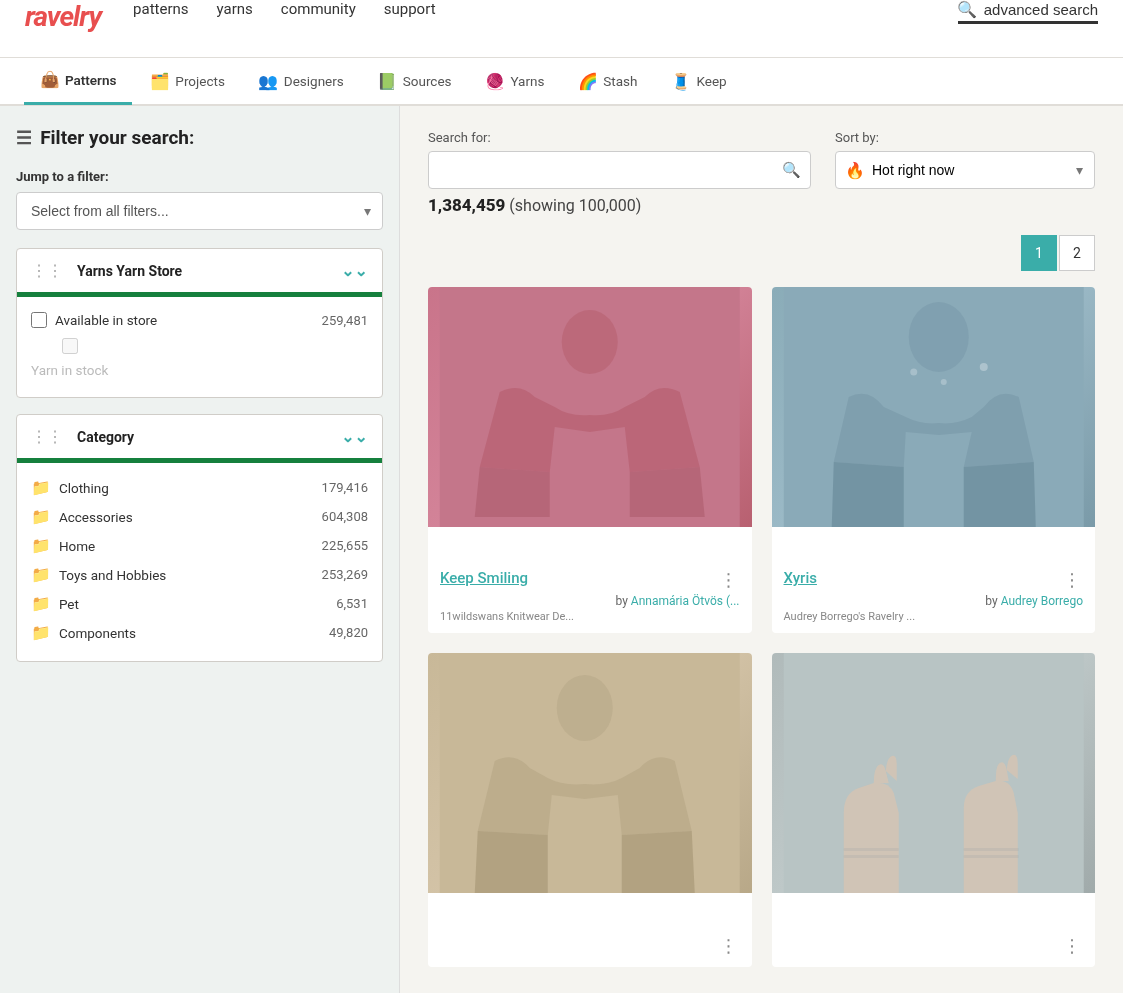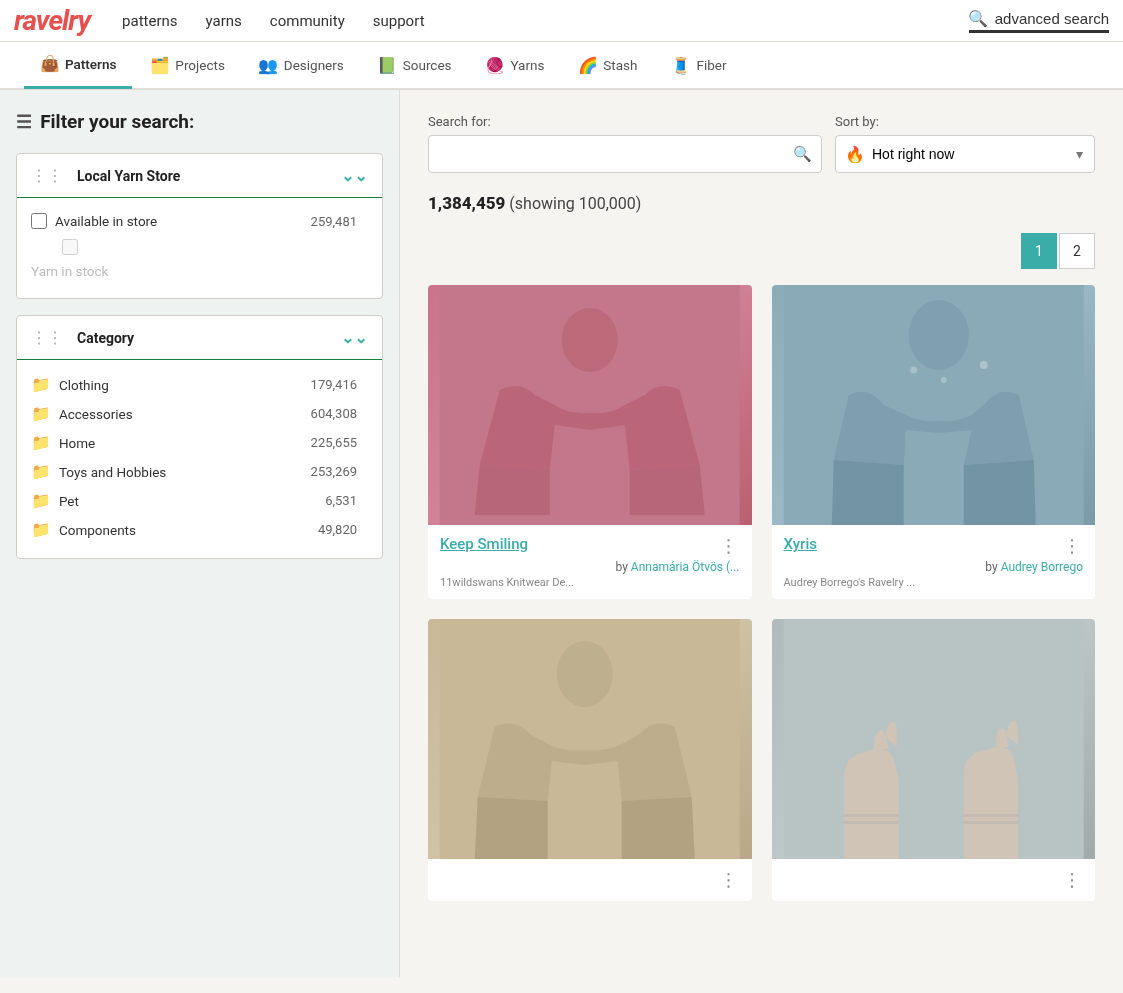--- a/index.html
+++ b/index.html
@@ -1,19 +1,19 @@
 <!DOCTYPE html>
 <html><head>
   <meta charset="utf-8">
   <style>
     * { box-sizing: border-box; margin: 0; padding: 0; }
     body { font-family: -apple-system, BlinkMacSystemFont, 'Segoe UI', Roboto, sans-serif; background: #f5f4f0; color: #333; font-size: 14px; }
 
     
-    .top-nav { background: #fff; padding: 0 14px; display: flex; align-items: center; height: 42px; border-bottom: 1px solid #e0ddd8; }
+    .top-nav { background: #fff; padding: 0 25px; display: flex; align-items: flex-start; height: 58px; border-bottom: 1px solid #e0ddd8; }
     .logo { color: #e84f4f; font-size: 28px; font-weight: 700; font-style: italic; margin-right: 32px; letter-spacing: -1px; }
     .nav-links { display: flex; gap: 28px; flex: 1; }
     .nav-links a { text-decoration: none; color: #333; font-size: 15px; }
     .advanced-search-btn { display: flex; align-items: center; gap: 6px; background: none; border: none; cursor: pointer; font-size: 15px; color: #333; border-bottom: 3px solid #333; padding-bottom: 2px; }
     .search-icon-top { font-size: 16px; }
 
     
     .sub-nav { background: #fff; padding: 0 24px; display: flex; align-items: center; border-bottom: 2px solid #e0ddd8; height: 48px; gap: 2px; }
     .sub-nav-tab { display: flex; align-items: center; gap: 5px; padding: 0 16px; height: 48px; text-decoration: none; color: #555; font-size: 13.5px; position: relative; white-space: nowrap; }
     .sub-nav-tab.active { color: #333; font-weight: 600; border-bottom: 3px solid #3aada9; }
@@ -32,40 +32,40 @@
     .select-wrapper { position: relative; }
     .select-wrapper select { width: 100%; padding: 10px 36px 10px 14px; border: 1px solid #ccc; background: #fff; border-radius: 4px; font-size: 14px; color: #555; appearance: none; cursor: pointer; }
     .select-wrapper::after { content: '▾'; position: absolute; right: 12px; top: 50%; transform: translateY(-50%); color: #777; pointer-events: none; }
 
     
     .filter-block { background: #fff; border: 1px solid #d0cdc8; border-radius: 4px; margin-bottom: 16px; overflow: hidden; }
     .filter-block-header { display: flex; align-items: center; justify-content: space-between; padding: 12px 14px; cursor: pointer; }
     .filter-block-title { font-weight: 700; font-size: 14px; color: #222; }
     .drag-handle { color: #aaa; font-size: 16px; margin-right: 8px; cursor: grab; }
     .chevron-down { color: #3aada9; font-size: 16px; font-weight: 700; }
-    .filter-block-body { padding: 10px 25px 14px 14px; border-top: 1px solid #15803d; }
+    .filter-block-body { padding: 10px 14px 14px 14px; border-top: 5px solid #15803d; }
 
     .checkbox-row { display: flex; align-items: center; justify-content: space-between; padding: 5px 0; }
     .checkbox-row label { display: flex; align-items: center; gap: 8px; cursor: pointer; font-size: 13.5px; color: #333; }
     .checkbox-row input[type="checkbox"] { width: 16px; height: 16px; border: 1px solid #aaa; border-radius: 2px; cursor: pointer; }
     .checkbox-row .count { color: #666; font-size: 13px; }
     .yarn-in-stock label { color: #bbb; flex-direction: column; }
     .yarn-in-stock input[type="checkbox"] { background: #e0e0e0; border-color: #ccc; }
 
     
     .category-item { display: flex; align-items: center; justify-content: space-between; padding: 5px 0; }
     .category-item label { display: flex; align-items: center; gap: 8px; cursor: pointer; font-size: 13.5px; color: #333; }
     .category-item .folder-icon { font-size: 16px; }
     .category-item input[type="checkbox"] { width: 16px; height: 16px; border: 1px solid #aaa; border-radius: 2px; cursor: pointer; }
     .category-item .count { color: #666; font-size: 13px; }
 
     
     .main-content { flex: 1; padding: 24px 28px; background: #f5f4f0; }
 
-    .search-bar-row { display: flex; gap: 13px; margin-bottom: 20px; align-items: flex-end; }
+    .search-bar-row { display: flex; gap: 24px; margin-bottom: 6px; align-items: flex-end; }
     .search-bar-group { flex: 1; }
     .sort-group { width: 260px; }
     .search-label { font-size: 13px; color: #555; margin-bottom: 6px; }
     .search-input-wrapper { position: relative; }
     .search-input-wrapper input { width: 100%; padding: 10px 36px 10px 12px; border: 1px solid #ccc; border-radius: 4px; font-size: 14px; background: #fff; }
     .search-input-icon { position: absolute; right: 10px; top: 50%; transform: translateY(-50%); color: #aaa; font-size: 15px; }
     .sort-select-wrapper { position: relative; }
     .sort-select-wrapper select { width: 100%; padding: 10px 36px 10px 36px; border: 1px solid #ccc; border-radius: 4px; font-size: 14px; background: #fff; appearance: none; cursor: pointer; font-weight: 500; }
     .sort-select-wrapper::after { content: '▾'; position: absolute; right: 12px; top: 50%; transform: translateY(-50%); color: #777; pointer-events: none; }
     .fire-icon-prefix { position: absolute; left: 10px; top: 50%; transform: translateY(-50%); font-size: 16px; }
@@ -75,21 +75,21 @@
 
     
     .pagination { display: flex; justify-content: flex-end; margin-bottom: 16px; gap: 2px; }
     .page-btn { width: 36px; height: 36px; display: flex; align-items: center; justify-content: center; border: 1px solid #ccc; background: #fff; cursor: pointer; font-size: 14px; color: #333; text-decoration: none; }
     .page-btn.active { background: #3aada9; color: #fff; border-color: #3aada9; }
 
     
     .pattern-grid { display: grid; grid-template-columns: 1fr 1fr; gap: 20px; }
     .pattern-card { background: #fff; border-radius: 4px; overflow: hidden; }
     .pattern-img-placeholder { width: 100%; height: 240px; }
-    .pattern-info { padding: 10px 12px; }
+    .pattern-info { padding: 10px 12px; margin-top: 32px; }
     .pattern-title-row { display: flex; justify-content: space-between; align-items: flex-start; }
     .pattern-title { font-size: 15px; color: #3aada9; text-decoration: underline; cursor: pointer; font-weight: 500; }
     .more-btn { background: none; border: none; cursor: pointer; color: #888; font-size: 18px; padding: 0 2px; }
     .pattern-by { font-size: 12px; color: #666; margin-top: 3px; text-align: right; }
     .pattern-by a { color: #3aada9; text-decoration: none; }
     .pattern-source { font-size: 11px; color: #888; margin-top: 2px; }
 
     
     .img-pink { background: linear-gradient(135deg, #c9748a 0%, #d4859a 50%, #b86070 100%); }
     .img-blue { background: linear-gradient(135deg, #8aacb8 0%, #9dbbc8 50%, #7a9aa8 100%); }
@@ -133,39 +133,47 @@
   <a href="#" class="sub-nav-tab">
     <span class="tab-icon">🧶</span>
     <span>Yarns</span>
   </a>
   <a href="#" class="sub-nav-tab">
     <span class="tab-icon">🌈</span>
     <span>Stash</span>
   </a>
   <a href="#" class="sub-nav-tab">
     <span class="tab-icon">🧵</span>
-    <span>Fiber</span>
+    <span>Keep</span>
   </a>
 </nav>
 
 <div class="main-layout">
 
   <aside class="sidebar">
     <div class="filter-header">
       <span class="filter-icon">☰</span>
       <span>Filter your search:</span>
     </div>
 
+    <div class="filter-section">
+      <div class="filter-label">Jump to a filter:</div>
+      <div class="select-wrapper">
+        <select>
+          <option>Select from all filters...</option>
+        </select>
+      </div>
+    </div>
 
 
     <div class="filter-block">
       <div class="filter-block-header">
         <div style="display:flex;align-items:center;gap:6px;">
           <span class="drag-handle">⋮⋮</span>
-          <span class="filter-block-title">Local Yarn Store</span>
+          <span class="filter-block-title">Yarns Yarn Store</span>
         </div>
         <span class="chevron-down">⌄⌄</span>
       </div>
       <div class="filter-block-body">
         <div class="checkbox-row">
           <label>
             <input type="checkbox" style="">
             <span>Available in store</span>
           </label>
           <span class="count">259,481</span>

